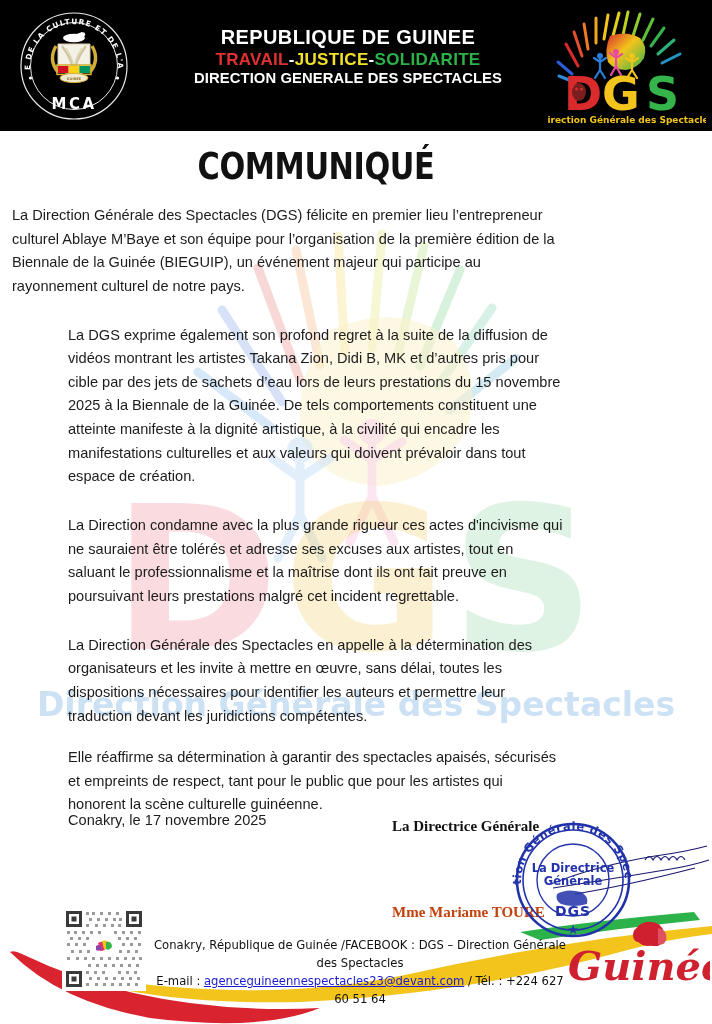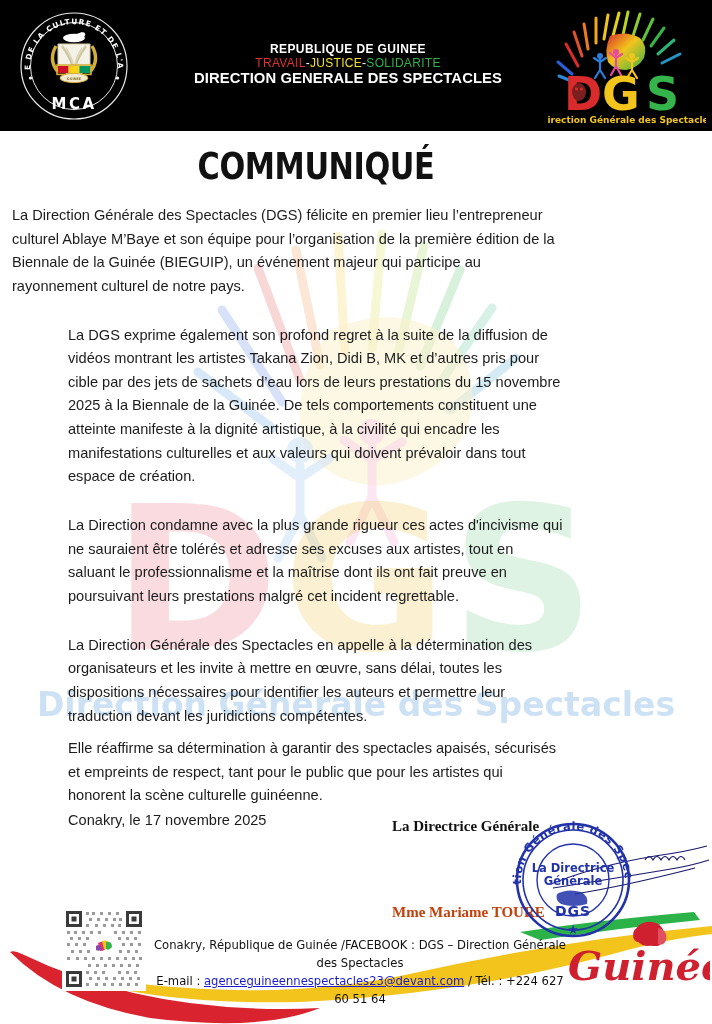--- a/index.html
+++ b/index.html
@@ -39,28 +39,27 @@
   }
   #header-titles {
     position: absolute;
     left: 150px; top: 26px;
     width: 396px;
     text-align: center;
     line-height: 1.18;
   }
   .hdr-line1 {
     color: #ffffff;
-    font-size: 12px;
+    font-size: 20px;
     font-weight: bold;
     letter-spacing: 0.4px;
-    margin-top: 16px;
   }
   .hdr-devise {
-    font-size: 12px;
-    font-weight: normal;
+    font-size: 17px;
+    font-weight: bold;
     letter-spacing: 0.3px;
   }
   .devise-travail { color: #e03030; }
   .devise-sep { color: #ffffff; }
   .devise-justice { color: #f2e12a; }
   .devise-solidarite { color: #2bb34a; }
   .hdr-line3, .hdr-line4 {
     color: #ffffff;
     font-size: 14.8px;
     font-weight: bold;
@@ -126,21 +125,21 @@
     margin: 0 68px 0 68px;
     font-size: 14.6px;
     line-height: 1.62;
     color: #1c1c1c;
     text-align: left;
   }
   #p1 { margin-top: 16px; margin-left: 12px; }
   #p2 { margin-top: 25px; }
   #p3 { margin-top: 25px; }
   #p4 { margin-top: 25px; }
-  #p5 { margin-top: 9px; }
+  #p5 { margin-top: 18px; }
 
   
   #sig-row {
     position: absolute;
     left: 0; top: 806px;
     width: 712px;
     height: 130px;
     z-index: 6;
   }
   #date-line {

